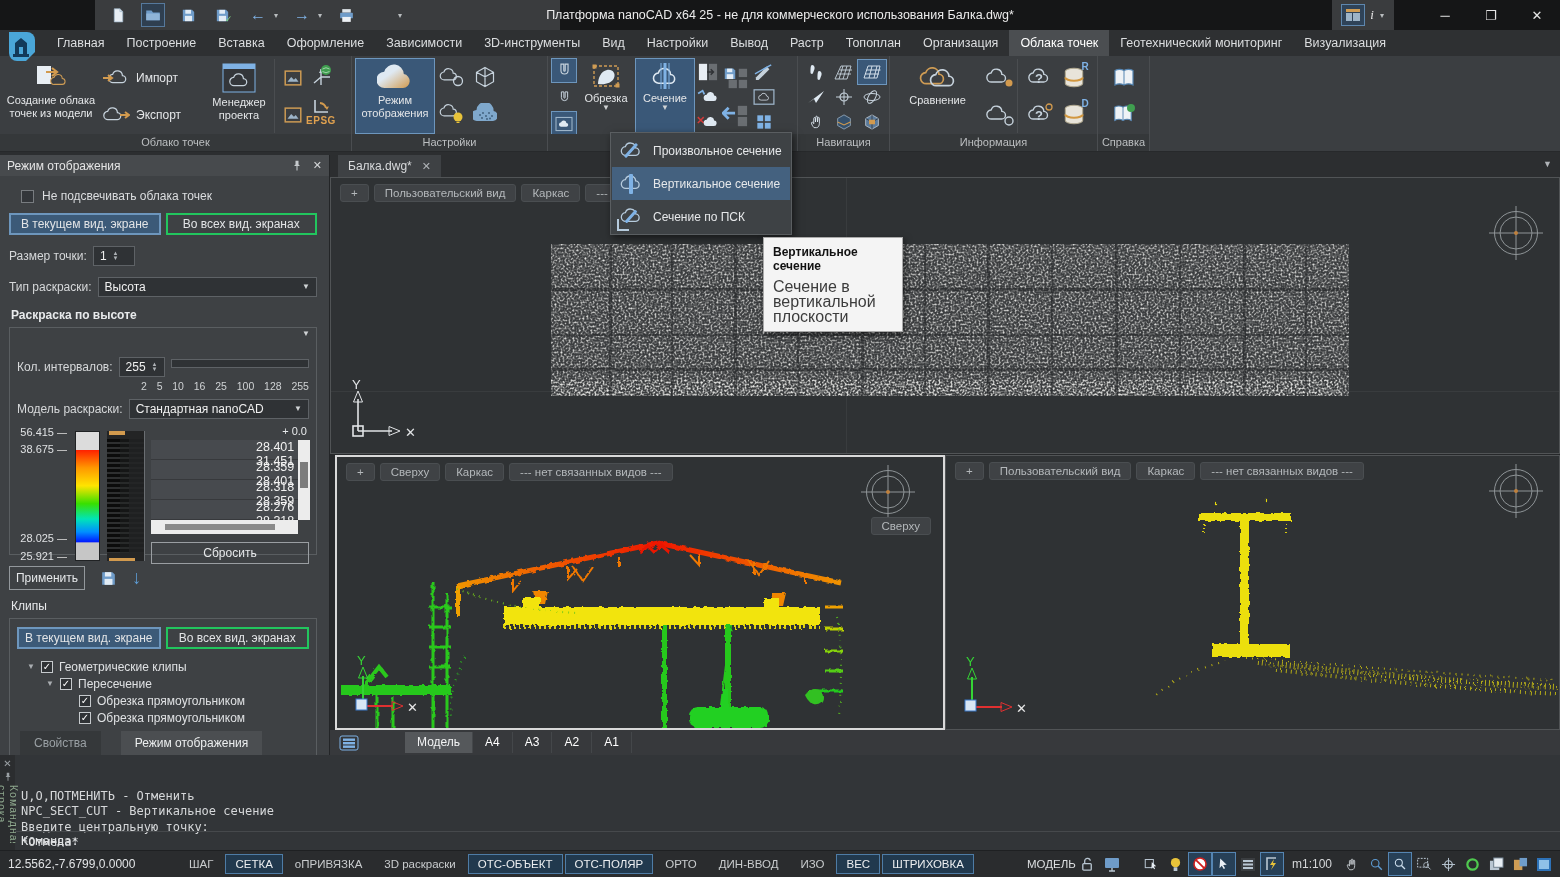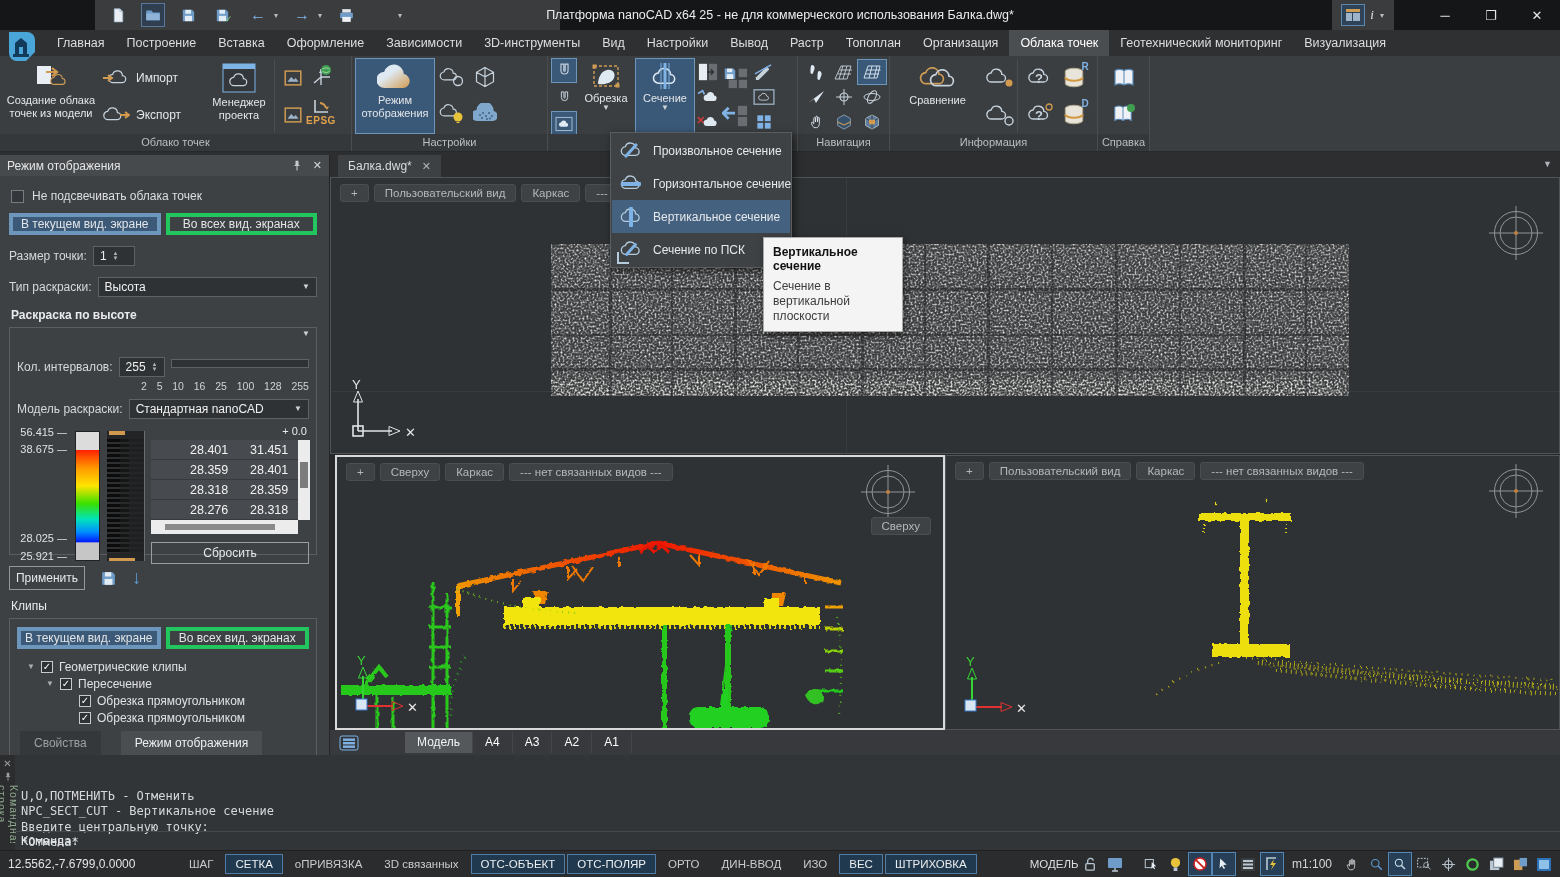--- a/index.html
+++ b/index.html
@@ -54,31 +54,31 @@
   .ic-freeform .bar{width:18px;height:3px;transform:rotate(-48deg);}
   .ic-horizontal .bar{width:20px;height:4px;}
   .ic-vertical .bar{width:4px;height:20px;}
   .ic-ucs .bar{width:16px;height:3px;transform:rotate(-48deg);}
   .ic-ucs .axes{position:absolute;left:-1px;bottom:-2px;width:12px;height:12px;border-left:2px solid #b6cbdd;border-bottom:2px solid #b6cbdd;}
 
   
   .tooltip{position:absolute;left:763px;top:237px;width:140px;background:#f4f4f4;border:1px solid #a9a9a9;
         box-shadow:2px 3px 7px rgba(0,0,0,.5);z-index:70;padding:7px 9px;color:#222;}
   .tt-title{font-size:12px;font-weight:bold;color:#111;margin-bottom:6px;}
-  .tt-body{font-size:12px;color:#3c3c3c;line-height:15px;}
+  .tt-body{font-size:16px;color:#3c3c3c;line-height:15px;}
 
   
   .panel{position:absolute;left:0;top:155px;width:330px;height:600px;background:#3e4144;border-right:1px solid #232527;}
   .p-head{height:21px;background:#474a4d;display:flex;align-items:center;padding:0 7px;font-size:12px;color:#e4e4e4;}
   .p-head .sp{flex:1}
   .p-body{padding:11px 12px 0 9px;font-size:12px;}
-  .chkrow{display:flex;align-items:center;gap:8px;margin:2px 0 10px 2px;color:#dcdee0;}
+  .chkrow{display:flex;align-items:center;gap:8px;margin:2px 0 10px 12px;color:#dcdee0;}
   .chk{width:13px;height:13px;background:#33363a;border:1px solid #787c80;}
   .segrow{display:flex;gap:5px;margin-bottom:11px;}
-  .segbtn{flex:1;height:22px;border:4px solid #22c55e;display:flex;align-items:center;justify-content:center;
+  .segbtn{flex:1;height:22px;border:2px solid #22c55e;display:flex;align-items:center;justify-content:center;
         font-size:12px;color:#e2e4e6;background:#3e4144;white-space:nowrap;}
   .segbtn.on{background:#3c5a78;border-color:#6d96bd;}
   .formrow{display:flex;align-items:center;gap:6px;margin-bottom:11px;color:#d6d8da;}
   .spin{display:flex;align-items:center;background:#2f3235;border:1px solid #5e6266;height:20px;padding:0 2px 0 6px;color:#f0f0f0;}
   .spin .arrows{display:flex;flex-direction:column;font-size:6px;color:#aeb2b6;margin-left:6px;line-height:5px;}
   .select{flex:1;height:20px;background:#2f3235;border:1px solid #5e6266;display:flex;align-items:center;
         padding:0 6px;color:#f0f0f0;}
   .select .sp{flex:1}
   .sect-title{font-weight:bold;font-size:12px;color:#e8eaec;margin:2px 0 5px 2px;}
   .bigbox{border:1px solid #5a5e61;padding:7px 7px 6px 7px;position:relative;}
@@ -90,21 +90,21 @@
      background:linear-gradient(to bottom,#dcdcdc 0%,#dcdcdc 14%,#ff2000 14%,#ff9800 28%,#ffe400 42%,#38e000 56%,#00e4b8 68%,#0090ff 78%,#0018ff 86%,#c6c6c6 86.5%,#c6c6c6 100%);}
   .hist{position:absolute;left:90px;top:3px;bottom:3px;width:38px;background:#232425;overflow:hidden;border-right:1px solid #6a6e72;}
   .hist .bars{position:absolute;left:0;top:6%;bottom:6%;width:100%;
      background:repeating-linear-gradient(180deg,#0b0b0b 0 3px,#2e2f30 3px 5px);
      -webkit-mask-image:linear-gradient(90deg,#000 0 35%,rgba(0,0,0,.55) 35% 60%,rgba(0,0,0,.15) 60%);
              mask-image:linear-gradient(90deg,#000 0 35%,rgba(0,0,0,.55) 35% 60%,rgba(0,0,0,.15) 60%);}
   .hist .topmark{position:absolute;left:2px;top:0;width:16px;height:4px;background:#d29a4e;}
   .hist .botmark{position:absolute;left:2px;bottom:0;width:26px;height:3px;background:#d29a4e;}
   .offlab{position:absolute;right:2px;top:-3px;font-size:11px;color:#e8eaec;}
   .htable{position:absolute;left:134px;top:12px;right:0;}
-  .hrow{display:flex;height:20px;border-bottom:1px solid #37393c;background:#474a4e;align-items:center;font-size:12.5px;color:#f2f2f2;}
+  .hrow{display:flex;height:20px;border-bottom:1px solid #37393c;background:#474a4e;align-items:flex-end;font-size:12.5px;color:#f2f2f2;flex-direction:column;}
   .hrow .sw{width:32px;}
   .hrow .c1,.hrow .c2{width:60px;display:flex;align-items:center;padding-left:7px;}
   .vscroll{position:absolute;right:-1px;top:12px;width:12px;height:80px;background:#ececec;}
   .vscroll .th{position:absolute;left:2px;top:22px;width:8px;height:26px;background:#7c7c7c;}
   .hscroll{position:absolute;left:134px;top:92px;right:11px;height:14px;background:#ececec;}
   .hscroll .th{position:absolute;left:14px;top:4px;width:110px;height:6px;background:#8a8a8a;}
   .resetbtn{position:absolute;left:134px;right:0;bottom:0px;height:22px;border:1px solid #9a9ea2;
      display:flex;align-items:center;justify-content:center;font-size:12px;color:#e6e8ea;}
   .applyrow{display:flex;align-items:center;gap:14px;margin:11px 0 9px 0;}
   .applybtn{width:76px;height:24px;border:1px solid #93989c;display:flex;align-items:center;justify-content:center;font-size:12px;color:#e6e8ea;}
@@ -1130,29 +1130,20 @@
   <div class="menu">
     <div class="mi">
         <span class="mi-ic ic-freeform">
           <svg width="24" height="21" color="#b6cbdd">
             <use href="#sy-cloud"></use>
           </svg>
           <i class="bar"></i>
         </span>
         <span class="mi-lb">Произвольное сечение</span>
       </div>
-      <div class="mi">
-        <span class="mi-ic ic-horizontal">
-          <svg width="24" height="21" color="#b6cbdd">
-            <use href="#sy-cloud"></use>
-          </svg>
-          <i class="bar"></i>
-        </span>
-        <span class="mi-lb">Горизонтальное сечение</span>
-      </div>
       <div class="mi sel">
         <span class="mi-ic ic-vertical">
           <svg width="24" height="21" color="#b6cbdd">
             <use href="#sy-cloud"></use>
           </svg>
           <i class="bar"></i>
         </span>
         <span class="mi-lb">Вертикальное сечение</span>
       </div>
       <div class="mi">
@@ -1186,21 +1177,21 @@
     </div>
     <div class="cmd-prompt">Команда:</div>
   </div>
 
   <div class="status">
     <span class="coords">12.5562,-7.6799,0.0000</span>
     <span style="display:flex;align-items:center">
       <span class="tg">ШАГ</span>
         <span class="tg on">СЕТКА</span>
         <span class="tg">оПРИВЯЗКА</span>
-        <span class="tg">3D связанных</span>
+        <span class="tg">3D раскраски</span>
         <span class="tg on">ОТС-ОБЪЕКТ</span>
         <span class="tg on">ОТС-ПОЛЯР</span>
         <span class="tg">ОРТО</span>
         <span class="tg">ДИН-ВВОД</span>
         <span class="tg">ИЗО</span>
         <span class="tg on">ВЕС</span>
         <span class="tg on">ШТРИХОВКА</span>
     </span>
     <span class="modelbl">МОДЕЛЬ</span>
     <span class="sic">

